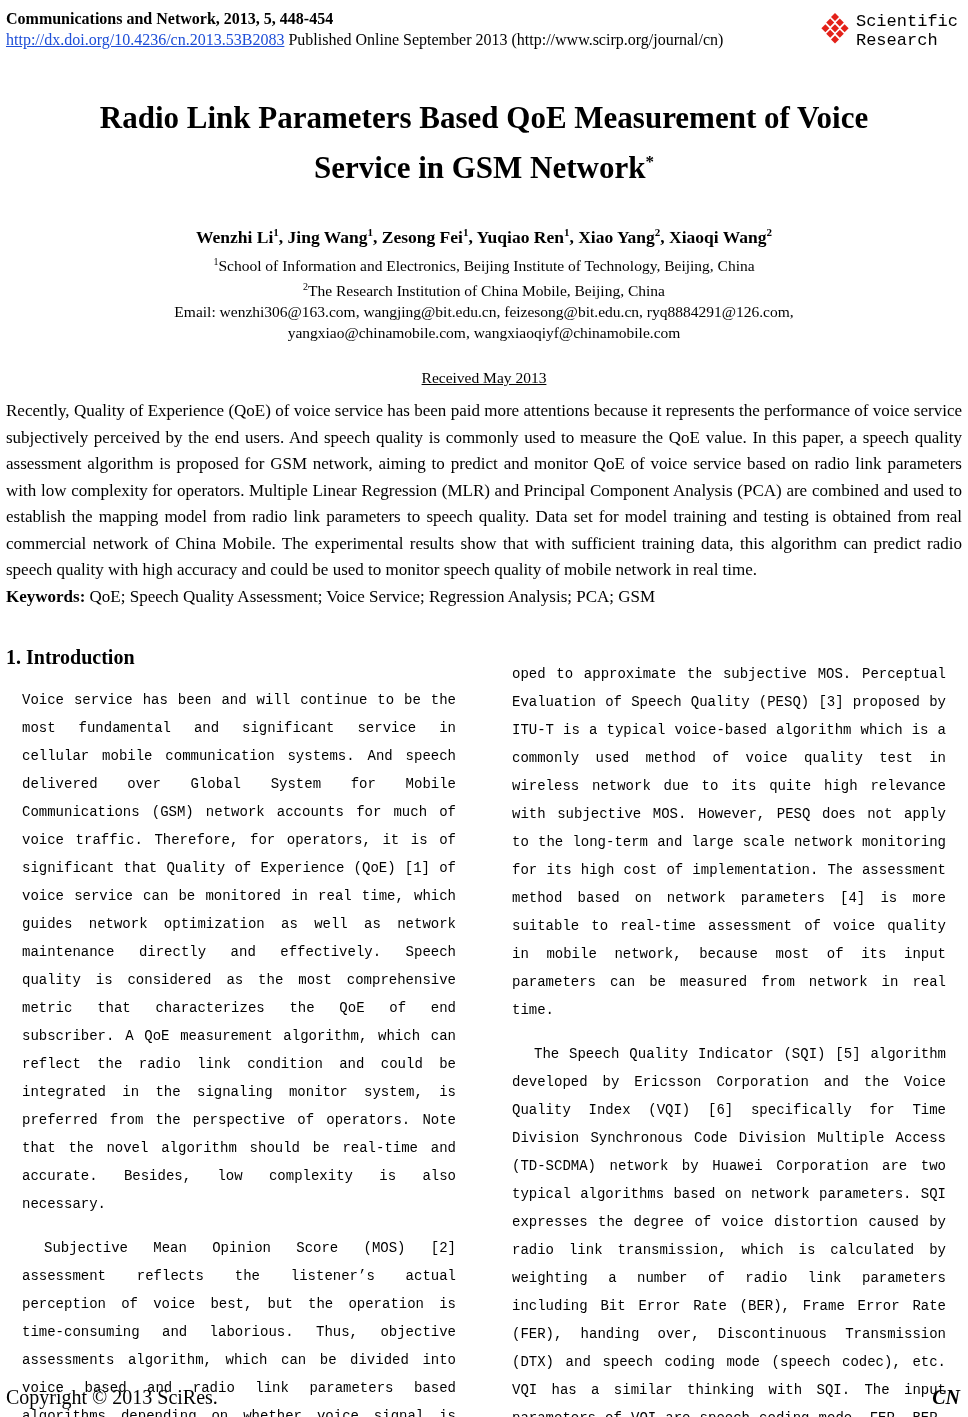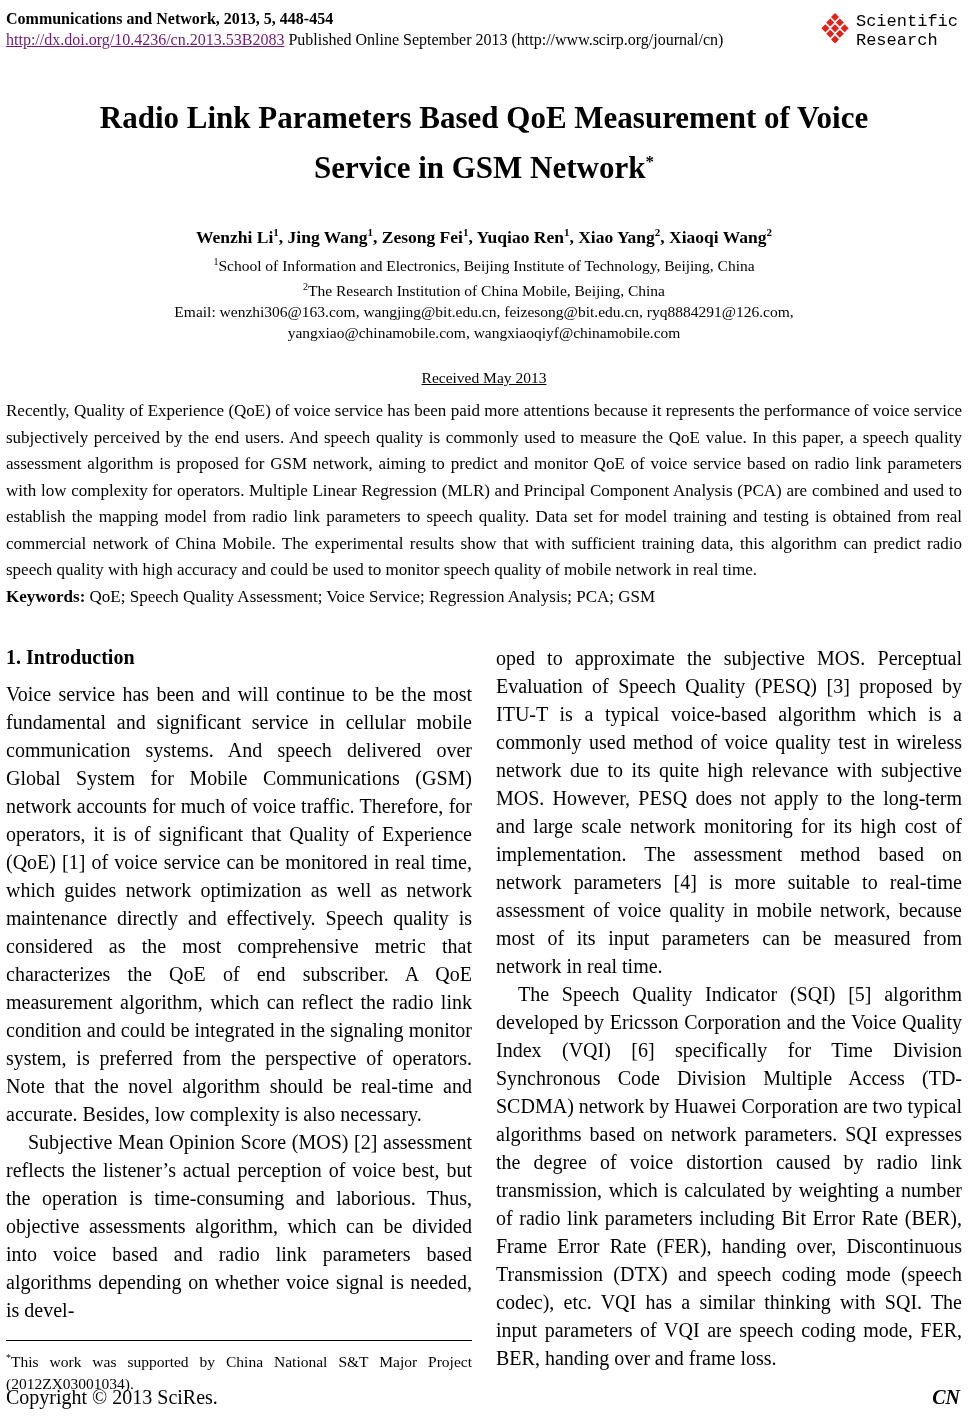--- a/index.html
+++ b/index.html
@@ -31,40 +31,40 @@
   
   .abs-head{margin-top:54px;font-size:19px;font-weight:bold;}
   .abs-body{margin-top:11px;font-size:17px;line-height:26.5px;text-align:justify;}
   .keywords{font-size:17px;line-height:26px;}
   .keywords .kw-label{font-weight:bold;}
 
   
   .columns{margin-top:34px;display:flex;gap:24px;}
   .col{flex:1 1 0;min-width:0;}
   .sec-head{font-size:20px;font-weight:bold;margin:0 0 10px 0;line-height:26px;}
-  .col p{margin:0;font-size:20px;line-height:28px;text-align:justify;}
+  .col p{margin:16px;font-size:14px;line-height:28px;text-align:justify;font-family:Liberation Mono, monospace;}
   .col p.indent{text-indent:22px;}
   .footnote{margin-top:16px;border-top:1.5px solid #000;padding-top:6px;
             font-size:15.5px;line-height:22px;text-align:justify;}
   .footnote sup{font-size:10px;}
 
   
   .footer{position:absolute;left:6px;right:8px;bottom:8px;
           display:flex;justify-content:space-between;font-size:20px;}
   .footer .jcode{font-weight:bold;font-style:italic;}
 </style>
 </head>
 <body>
 
 <div class="page">
 
   <div class="topbar">
     <div class="jinfo">
       <div><span class="bold ital">Communications and Network</span><span class="bold">, 2013, 5, 448-454</span></div>
-      <div><span class="doi-link" style="color: #701a75;">http://dx.doi.org/10.4236/cn.2013.53B2083</span><span> Published Online September 2013 (http://www.scirp.org/journal/cn)</span></div>
+      <div><span class="doi-link" style="color: #1d4ed8;">http://dx.doi.org/10.4236/cn.2013.53B2083</span><span> Published Online September 2013 (http://www.scirp.org/journal/cn)</span></div>
     </div>
     <div class="logo">
       <span style="color: rgb(227, 33, 25);">
         <svg width="32" height="42" viewBox="0 0 40 40" fill="currentColor">
           <polygon points="20,0 25,5 20,10 15,5"></polygon>
           <polygon points="14,7 19,12 14,17 9,12"></polygon>
           <polygon points="26,7 31,12 26,17 21,12"></polygon>
           <polygon points="8,14 13,19 8,24 3,19"></polygon>
           <polygon points="20,14 25,19 20,24 15,19"></polygon>
           <polygon points="32,14 37,19 32,24 27,19"></polygon>

